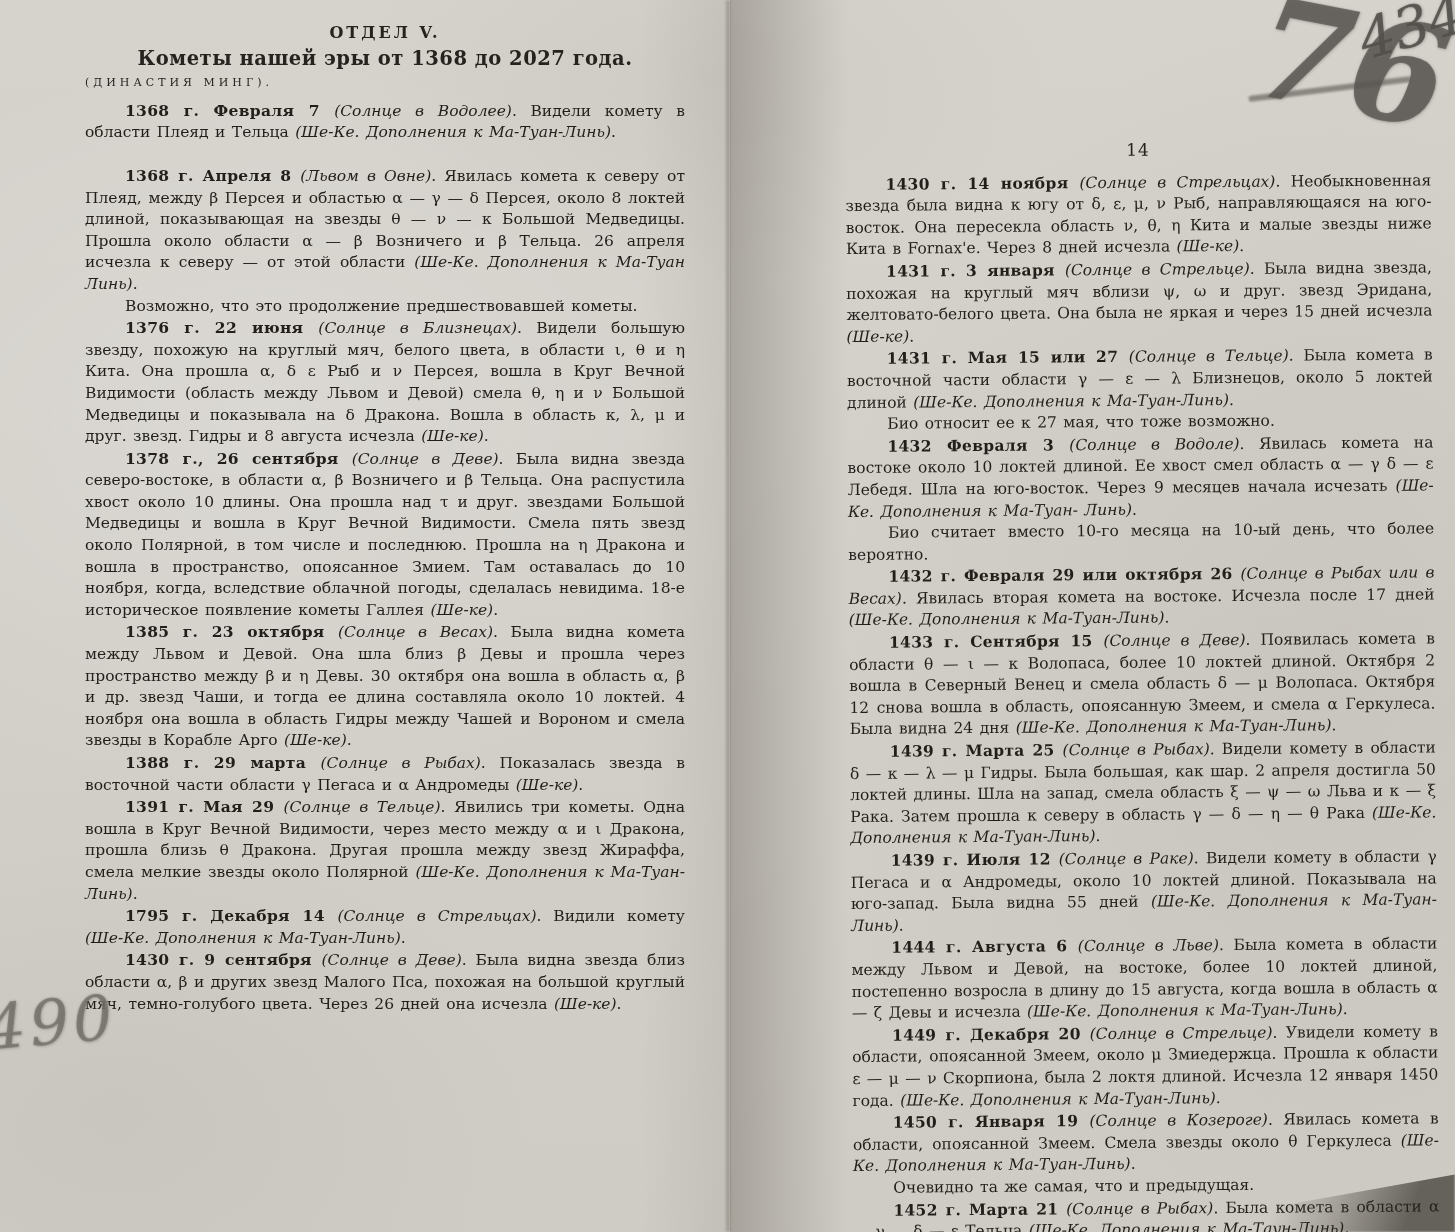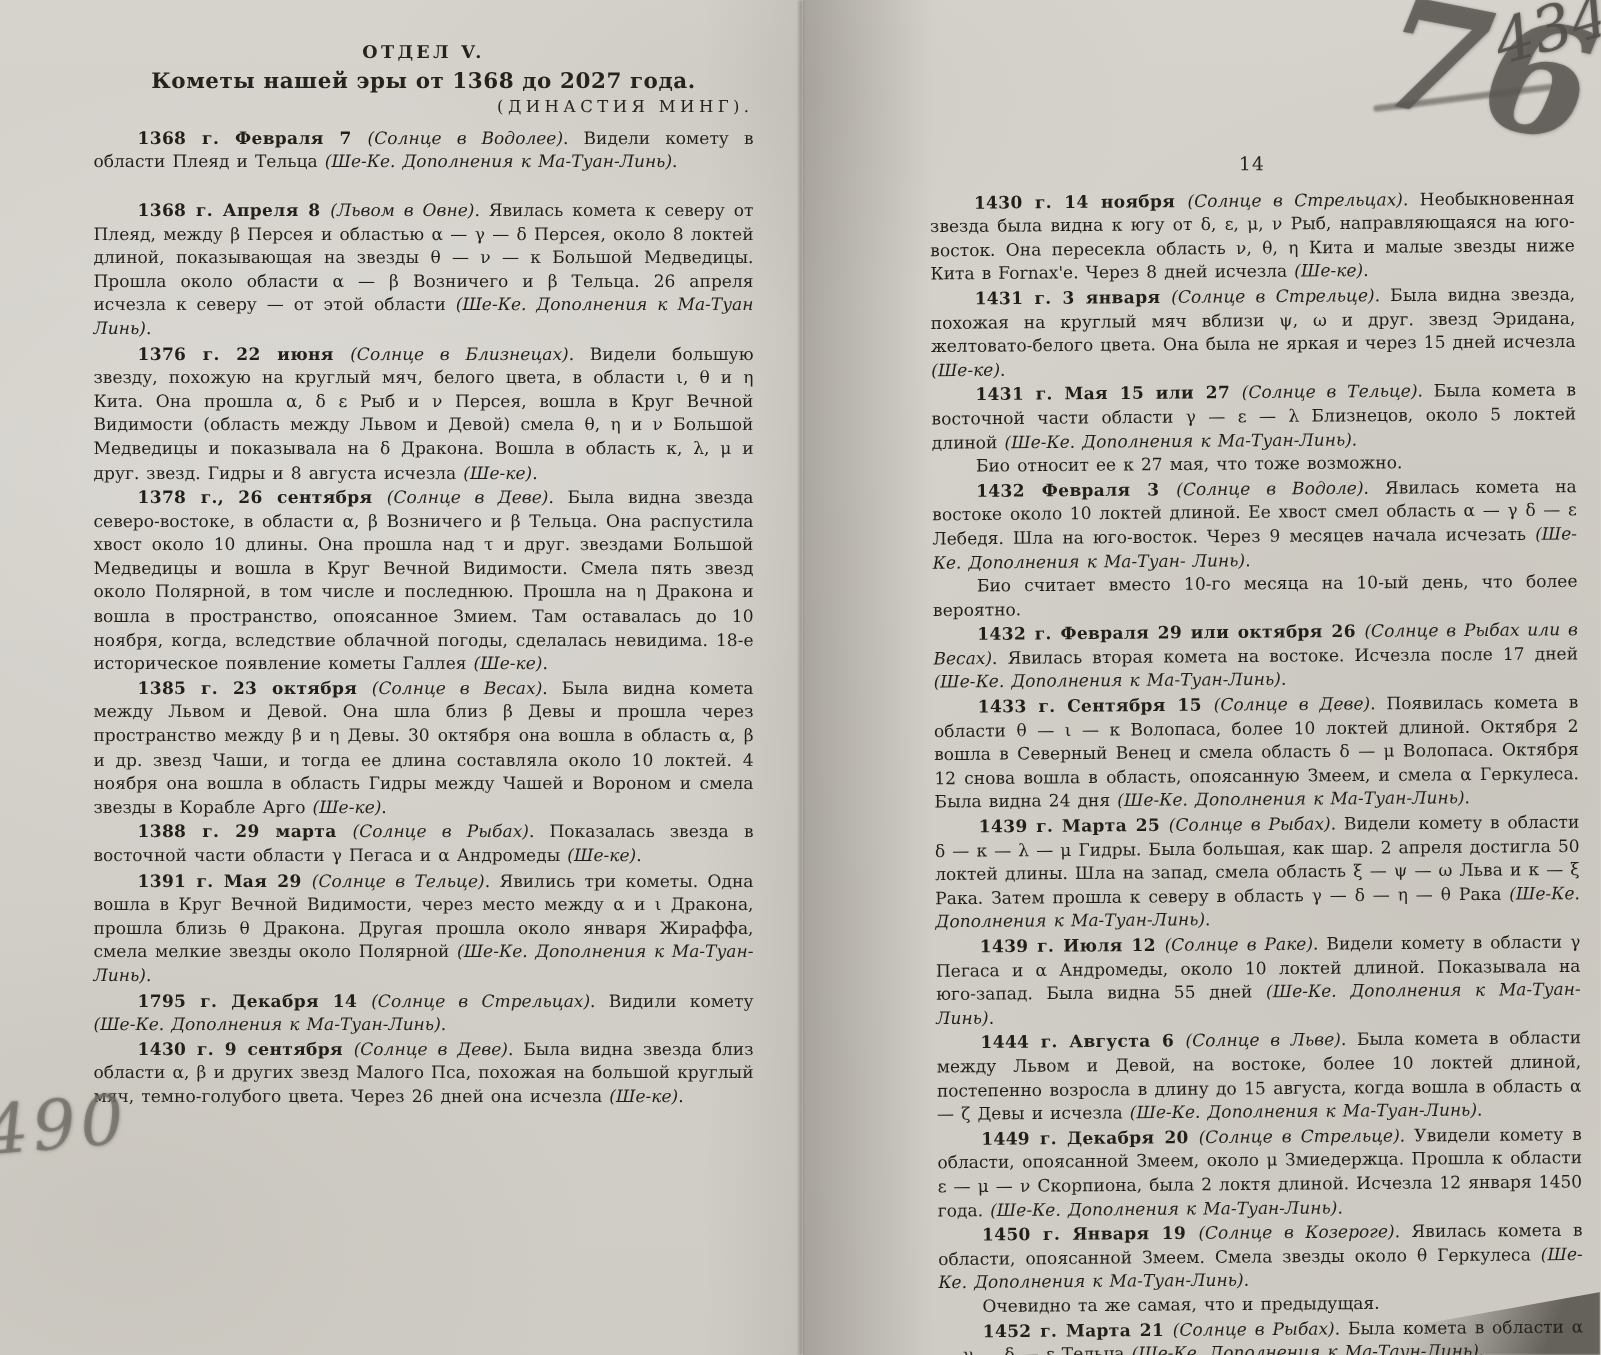--- a/index.html
+++ b/index.html
@@ -24,23 +24,23 @@
   .gutter-left-fade{position:absolute;left:640px;top:0;width:86px;height:100%;
     background:linear-gradient(to right, rgba(90,84,75,0), rgba(90,84,75,.10));}
   .corner-shadow{position:absolute;right:0;bottom:0;width:320px;height:70px;
     background:linear-gradient(112deg, transparent 45%, rgba(52,47,40,.25) 62%, rgba(38,34,28,.62) 85%);
     clip-path:polygon(0 100%,100% 18%,100% 100%);filter:blur(1px);}
 
   .page{position:absolute;font-size:15.5px;line-height:21.6px;}
   .page-left{left:85px;top:22px;width:600px;}
   .page-right{left:845px;top:142px;width:586px;transform:rotate(-0.45deg);transform-origin:top left;}
 
-  .section-title{text-align:center;font-weight:bold;font-size:16px;letter-spacing:3px;margin:15px 0 4px 0;}
+  .section-title{text-align:center;font-weight:bold;font-size:16px;letter-spacing:3px;margin:0 0 4px 0;}
   .doc-title{text-align:center;font-weight:bold;font-size:19.5px;margin:0 0 3px 0;letter-spacing:.5px;}
-  .doc-subtitle{text-align:right;font-size:15px;letter-spacing:4px;margin:0 0 6px 0;}
+  .doc-subtitle{text-align:left;font-size:11px;letter-spacing:4px;margin:0 0 6px 0;}
   .page-number{text-align:center;font-size:17px;margin:0 0 10px 0;letter-spacing:1px;}
 
   .para{margin:0;text-align:justify;text-indent:40px;
     word-spacing:1.5px;color:#221f1b;}
   .para.gap{margin-top:21px;}
   .para b{font-weight:bold;letter-spacing:.3px;}
   .para i{font-style:italic;}
 
   .handwrite{position:absolute;font-style:italic;color:rgba(85,82,78,.85);
     text-shadow:0 0 2px rgba(110,106,100,.55), 1px 1px 3px rgba(120,116,110,.35);
@@ -61,25 +61,26 @@
 <div class="crease"></div>
 <div class="gutter-shadow"></div>
 
 <div class="page page-left">
   <p class="section-title">ОТДЕЛ V.</p>
   <p class="doc-title">Кометы нашей эры от 1368 до 2027 года.</p>
   <p class="doc-subtitle">(ДИНАСТИЯ МИНГ).</p>
   <div id="left-paras">
       <p class="para"><b>1368 г. Февраля 7 </b><i>(Солнце в Водолее)</i><span>. Видели комету в области Плеяд и Тельца </span><i>(Ше-Ке. Дополнения к Ма-Туан-Линь)</i><span>.</span></p>
       <p class="para gap"><b>1368 г. Апреля 8 </b><i>(Львом в Овне)</i><span>. Явилась комета к северу от Плеяд, между β Персея и областью α — γ — δ Персея, около 8 локтей длиной, показывающая на звезды θ — ν — κ Большой Медведицы. Прошла около области α — β Возничего и β Тельца. 26 апреля исчезла к северу — от этой области </span><i>(Ше-Ке. Дополнения к Ма-Туан Линь)</i><span>.</span></p>
+      <p class="para"><span>Возможно, что это продолжение предшествовавшей кометы.</span></p>
       <p class="para"><b>1376 г. 22 июня </b><i>(Солнце в Близнецах)</i><span>. Видели большую звезду, похожую на круглый мяч, белого цвета, в области ι, θ и η Кита. Она прошла α, δ ε Рыб и ν Персея, вошла в Круг Вечной Видимости (область между Львом и Девой) смела θ, η и ν Большой Медведицы и показывала на δ Дракона. Вошла в область κ, λ, μ и друг. звезд. Гидры и 8 августа исчезла </span><i>(Ше-ке)</i><span>.</span></p>
       <p class="para"><b>1378 г., 26 сентября </b><i>(Солнце в Деве)</i><span>. Была видна звезда северо-востоке, в области α, β Возничего и β Тельца. Она распустила хвост около 10 длины. Она прошла над τ и друг. звездами Большой Медведицы и вошла в Круг Вечной Видимости. Смела пять звезд около Полярной, в том числе и последнюю. Прошла на η Дракона и вошла в пространство, опоясанное Змием. Там оставалась до 10 ноября, когда, вследствие облачной погоды, сделалась невидима. 18-е историческое появление кометы Галлея </span><i>(Ше-ке)</i><span>.</span></p>
       <p class="para"><b>1385 г. 23 октября </b><i>(Солнце в Весах)</i><span>. Была видна комета между Львом и Девой. Она шла близ β Девы и прошла через пространство между β и η Девы. 30 октября она вошла в область α, β и др. звезд Чаши, и тогда ее длина составляла около 10 локтей. 4 ноября она вошла в область Гидры между Чашей и Вороном и смела звезды в Корабле Арго </span><i>(Ше-ке)</i><span>.</span></p>
       <p class="para"><b>1388 г. 29 марта </b><i>(Солнце в Рыбах)</i><span>. Показалась звезда в восточной части области γ Пегаса и α Андромеды </span><i>(Ше-ке)</i><span>.</span></p>
-      <p class="para"><b>1391 г. Мая 29 </b><i>(Солнце в Тельце)</i><span>. Явились три кометы. Одна вошла в Круг Вечной Видимости, через место между α и ι Дракона, прошла близь θ Дракона. Другая прошла около января Жираффа, смела мелкие звезды около Полярной </span><i>(Ше-Ке. Дополнения к Ма-Туан-Линь)</i><span>.</span></p>
+      <p class="para"><b>1391 г. Мая 29 </b><i>(Солнце в Тельце)</i><span>. Явились три кометы. Одна вошла в Круг Вечной Видимости, через место между α и ι Дракона, прошла близь θ Дракона. Другая прошла между звезд Жираффа, смела мелкие звезды около Полярной </span><i>(Ше-Ке. Дополнения к Ма-Туан-Линь)</i><span>.</span></p>
       <p class="para"><b>1795 г. Декабря 14 </b><i>(Солнце в Стрельцах)</i><span>. Видили комету </span><i>(Ше-Ке. Дополнения к Ма-Туан-Линь)</i><span>.</span></p>
       <p class="para"><b>1430 г. 9 сентября </b><i>(Солнце в Деве)</i><span>. Была видна звезда близ области α, β и других звезд Малого Пса, похожая на большой круглый мяч, темно-голубого цвета. Через 26 дней она исчезла </span><i>(Ше-ке)</i><span>.</span></p>
     </div>
 </div>
 
 <div class="page page-right">
   <p class="page-number">14</p>
   <div id="right-paras">
       <p class="para"><b>1430 г. 14 ноября </b><i>(Солнце в Стрельцах)</i><span>. Необыкновенная звезда была видна к югу от δ, ε, μ, ν Рыб, направляющаяся на юго-восток. Она пересекла область ν, θ, η Кита и малые звезды ниже Кита в Fornax'е. Через 8 дней исчезла </span><i>(Ше-ке)</i><span>.</span></p>
       <p class="para"><b>1431 г. 3 января </b><i>(Солнце в Стрельце)</i><span>. Была видна звезда, похожая на круглый мяч вблизи ψ, ω и друг. звезд Эридана, желтовато-белого цвета. Она была не яркая и через 15 дней исчезла </span><i>(Ше-ке)</i><span>.</span></p>

